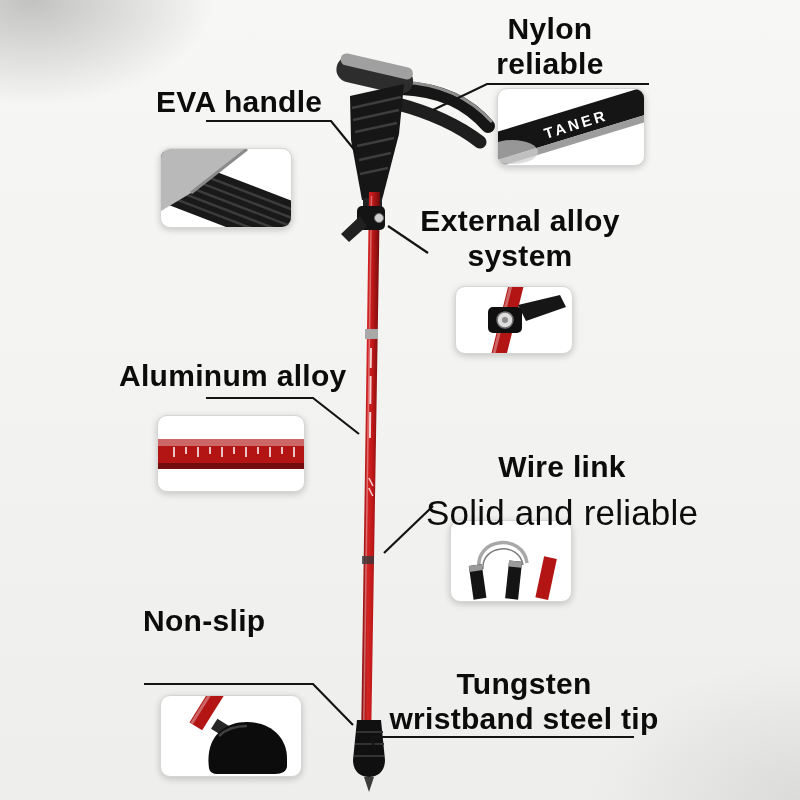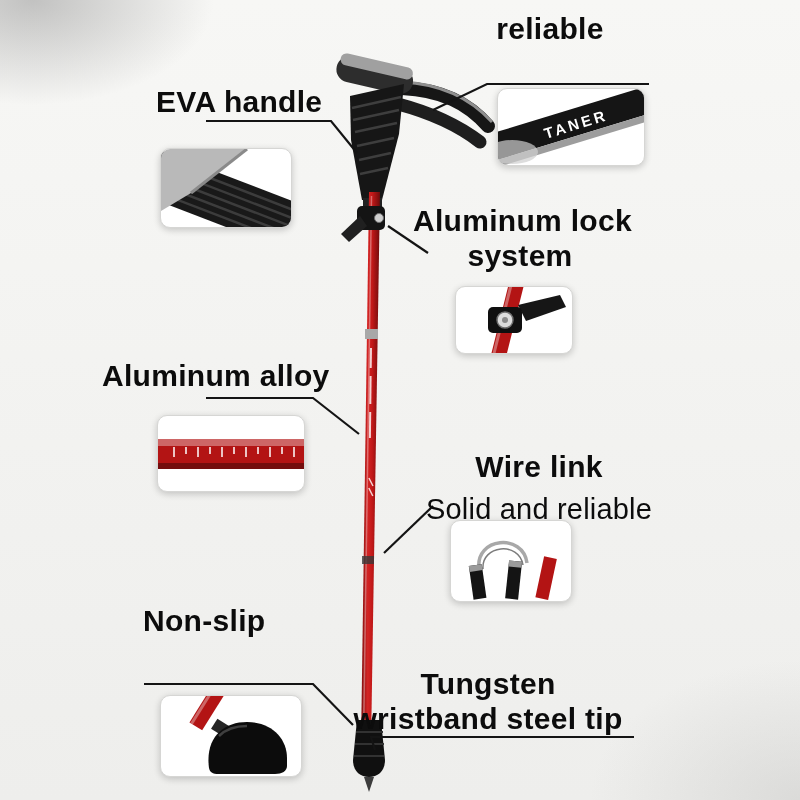--- a/index.html
+++ b/index.html
@@ -11,25 +11,25 @@
       radial-gradient(ellipse 300px 200px at 100% 100%, rgba(200,200,198,.5) 0%, rgba(200,200,198,0) 70%),
       linear-gradient(#f7f7f5, #eeeeec);
   }
   .layer{position:absolute;left:0;top:0;}
   .label{position:absolute;font-weight:bold;font-size:30px;color:#0c0c0c;letter-spacing:.3px;text-align:center;}
   .label .line{display:block;line-height:1.15;white-space:nowrap;}
   .center{text-align:center;}
   #lbl-wristband{left:445px;top:12px;width:210px;}
   #lbl-eva{left:156px;top:85px;}
   #lbl-lock{left:413px;top:204px;width:214px;}
-  #lbl-aluminum{left:102px;top:359px;}
+  #lbl-aluminum{left:119px;top:359px;}
   #lbl-wire{left:426px;top:424px;margin-top:26px;}
-  #lbl-wire .sub{display:block;font-weight:normal;font-size:29px;margin-top:8px;letter-spacing:.2px;white-space:nowrap;}
+  #lbl-wire .sub{display:block;font-weight:normal;font-size:35px;margin-top:8px;letter-spacing:.2px;white-space:nowrap;}
   #lbl-feet{left:143px;top:604px;}
-  #lbl-tip{left:352px;top:667px;width:272px;}
+  #lbl-tip{left:388px;top:667px;width:272px;}
   .callout{
     position:absolute;background:#ffffff;border:1px solid #d6d6d4;border-radius:10px;
     box-shadow:0 2px 7px rgba(0,0,0,.2);overflow:hidden;
   }
   #co-wristband{left:497px;top:88px;width:146px;height:76px;}
   #co-eva{left:160px;top:148px;width:130px;height:78px;}
   #co-lock{left:455px;top:286px;width:116px;height:66px;}
   #co-aluminum{left:157px;top:415px;width:146px;height:75px;}
   #co-wire{left:450px;top:520px;width:120px;height:80px;}
   #co-feet{left:160px;top:695px;width:140px;height:80px;}
@@ -172,29 +172,30 @@
         <rect x="36" y="-26" width="15" height="58" fill="#b31414"></rect>
         <rect x="37" y="-26" width="3" height="58" fill="rgba(255,255,255,0.35)"></rect>
       </g>
       <rect x="52" y="26" width="16" height="12" fill="#262626" transform="rotate(32 60 32)"></rect>
       <path d="M48,72 C44,42 62,26 86,26 C110,26 126,42 126,62 L126,70 C126,75 121,78 114,78 L58,78 C51,78 49,76 48,72 Z" fill="#0c0c0c"></path>
       <path d="M58,40 C66,32 76,30 86,30" stroke="#3f3f3f" stroke-width="2.5" fill="none"></path>
     </svg>
   </div>
 
   <div class="label center" id="lbl-wristband">
+    <span class="line">Nylon</span>
     <span class="line">reliable</span>
   </div>
 
   <div class="label" id="lbl-eva">
     <span class="line">EVA handle</span>
   </div>
 
   <div class="label center" id="lbl-lock">
-    <span class="line">Aluminum lock</span>
+    <span class="line">External alloy</span>
     <span class="line">system</span>
   </div>
 
   <div class="label" id="lbl-aluminum">
     <span class="line">Aluminum alloy</span>
   </div>
 
   <div class="label" id="lbl-wire">
     <span class="line">Wire link</span>
     <span class="sub">Solid and reliable</span>

